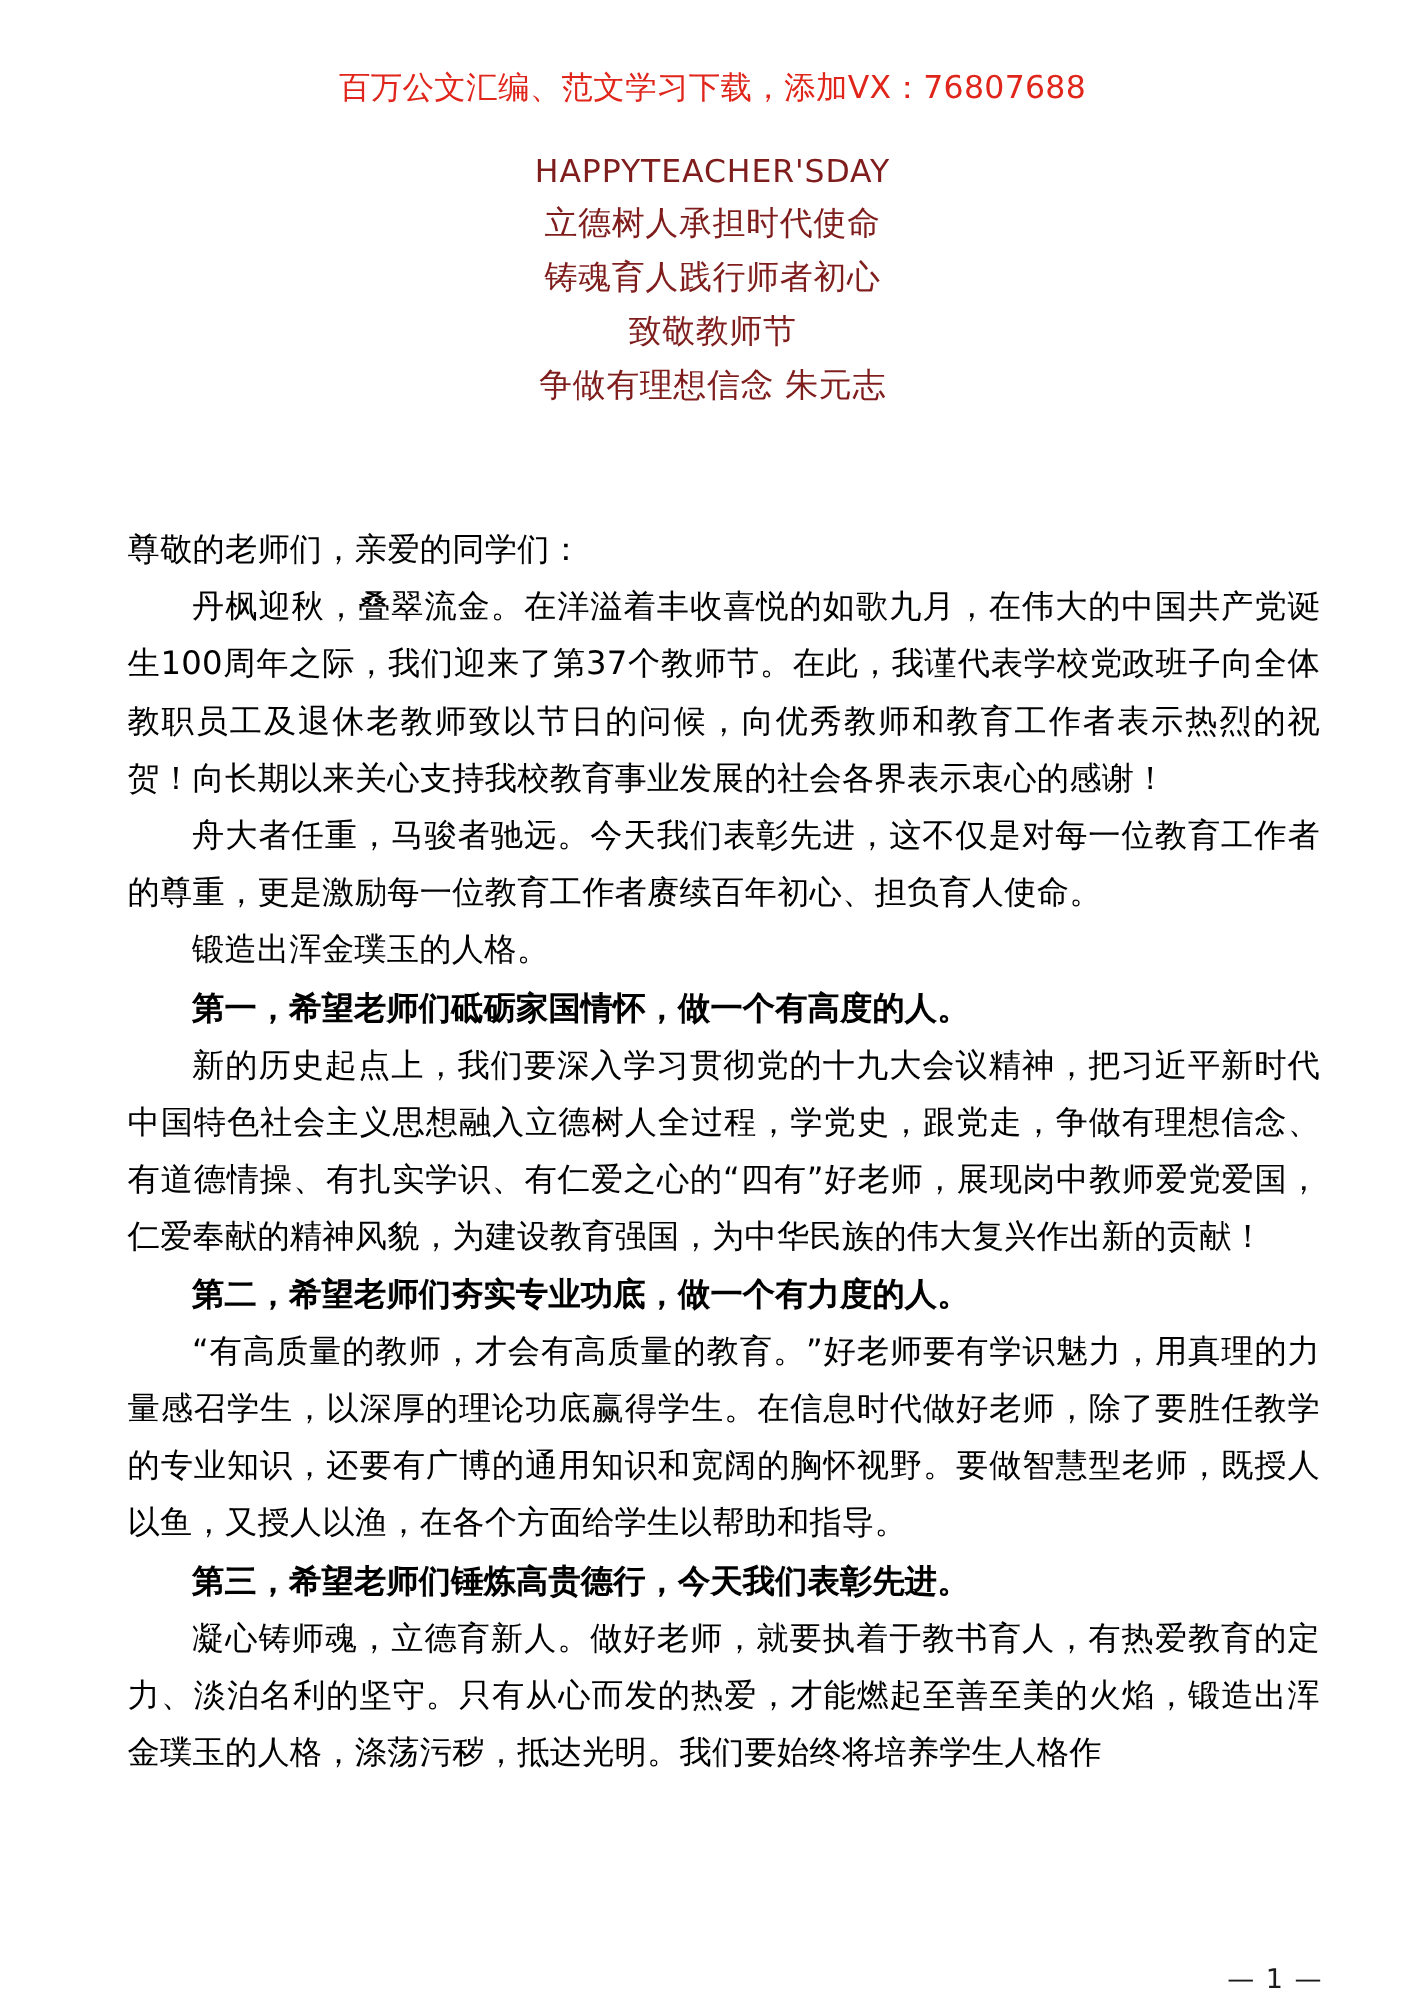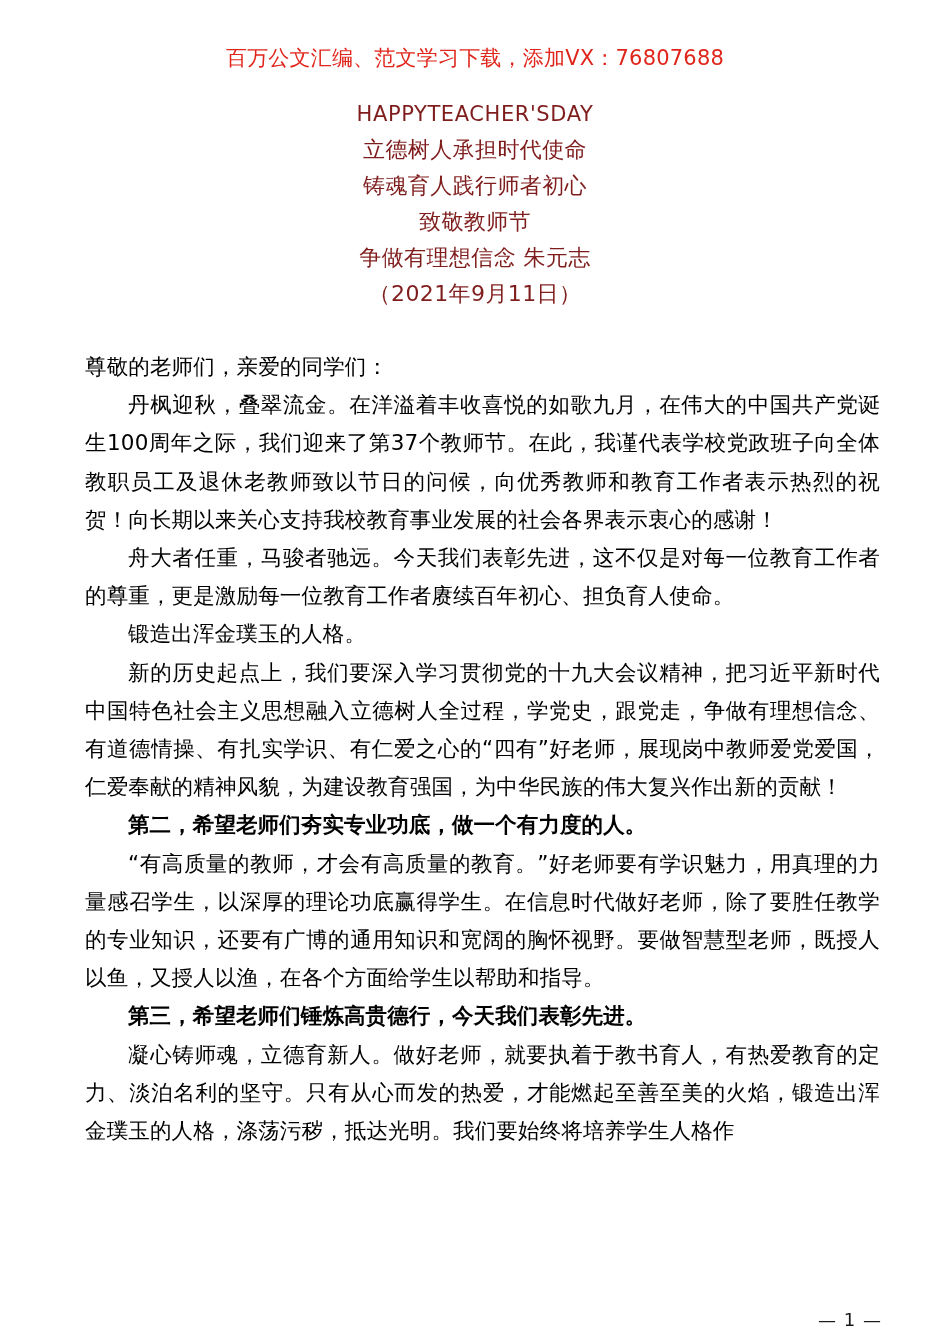--- a/index.html
+++ b/index.html
@@ -103,28 +103,28 @@
 <div class="page">
 
   <div class="promo-header" style="color:#e0251b;">百万公文汇编、范文学习下载，添加VX：76807688</div>
 
   <div class="title-block">
     <div class="title-line latin">HAPPYTEACHER'SDAY</div>
     <div class="title-line">立德树人承担时代使命</div>
     <div class="title-line">铸魂育人践行师者初心</div>
     <div class="title-line">致敬教师节</div>
     <div class="title-line">争做有理想信念  朱元志</div>
-    <div class="title-line">（2021年9月11日）</div>
   </div>
 
   <div class="body-block">
     <p class="para noindent">尊敬的老师们，亲爱的同学们：</p>
     <p class="para indent">丹枫迎秋，叠翠流金。在洋溢着丰收喜悦的如歌九月，在伟大的中国共产党诞生100周年之际，我们迎来了第37个教师节。在此，我谨代表学校党政班子向全体教职员工及退休老教师致以节日的问候，向优秀教师和教育工作者表示热烈的祝贺！向长期以来关心支持我校教育事业发展的社会各界表示衷心的感谢！</p>
     <p class="para indent">舟大者任重，马骏者驰远。今天我们表彰先进，这不仅是对每一位教育工作者的尊重，更是激励每一位教育工作者赓续百年初心、担负育人使命。</p>
     <p class="para indent">锻造出浑金璞玉的人格。</p>
+    <p class="para bold">第一，希望老师们砥砺家国情怀，做一个有高度的人。</p>
     <p class="para indent">新的历史起点上，我们要深入学习贯彻党的十九大会议精神，把习近平新时代中国特色社会主义思想融入立德树人全过程，学党史，跟党走，争做有理想信念、有道德情操、有扎实学识、有仁爱之心的“四有”好老师，展现岗中教师爱党爱国，仁爱奉献的精神风貌，为建设教育强国，为中华民族的伟大复兴作出新的贡献！</p>
     <p class="para bold">第二，希望老师们夯实专业功底，做一个有力度的人。</p>
     <p class="para indent">“有高质量的教师，才会有高质量的教育。”好老师要有学识魅力，用真理的力量感召学生，以深厚的理论功底赢得学生。在信息时代做好老师，除了要胜任教学的专业知识，还要有广博的通用知识和宽阔的胸怀视野。要做智慧型老师，既授人以鱼，又授人以渔，在各个方面给学生以帮助和指导。</p>
     <p class="para bold">第三，希望老师们锤炼高贵德行，今天我们表彰先进。</p>
     <p class="para indent">凝心铸师魂，立德育新人。做好老师，就要执着于教书育人，有热爱教育的定力、淡泊名利的坚守。只有从心而发的热爱，才能燃起至善至美的火焰，锻造出浑金璞玉的人格，涤荡污秽，抵达光明。我们要始终将培养学生人格作</p>
   </div>
 
   <div class="footer">— 1 —</div>
 
 </div>

